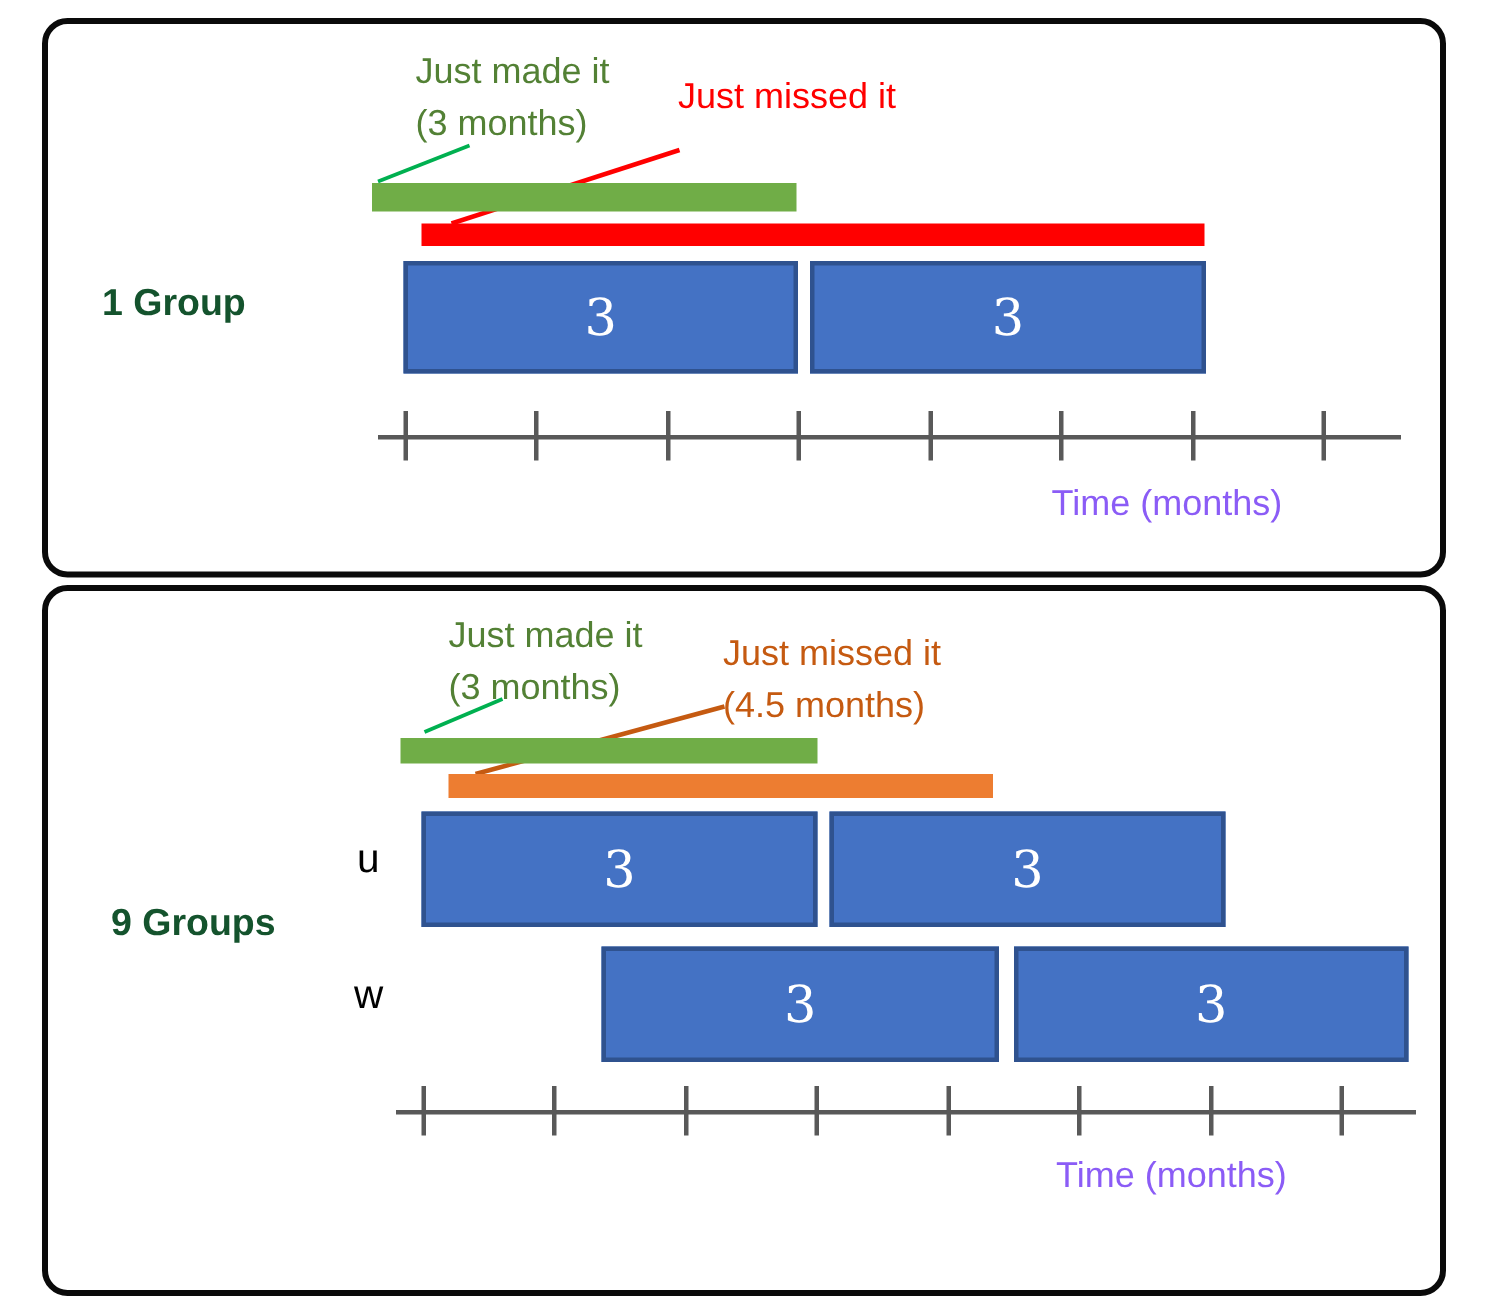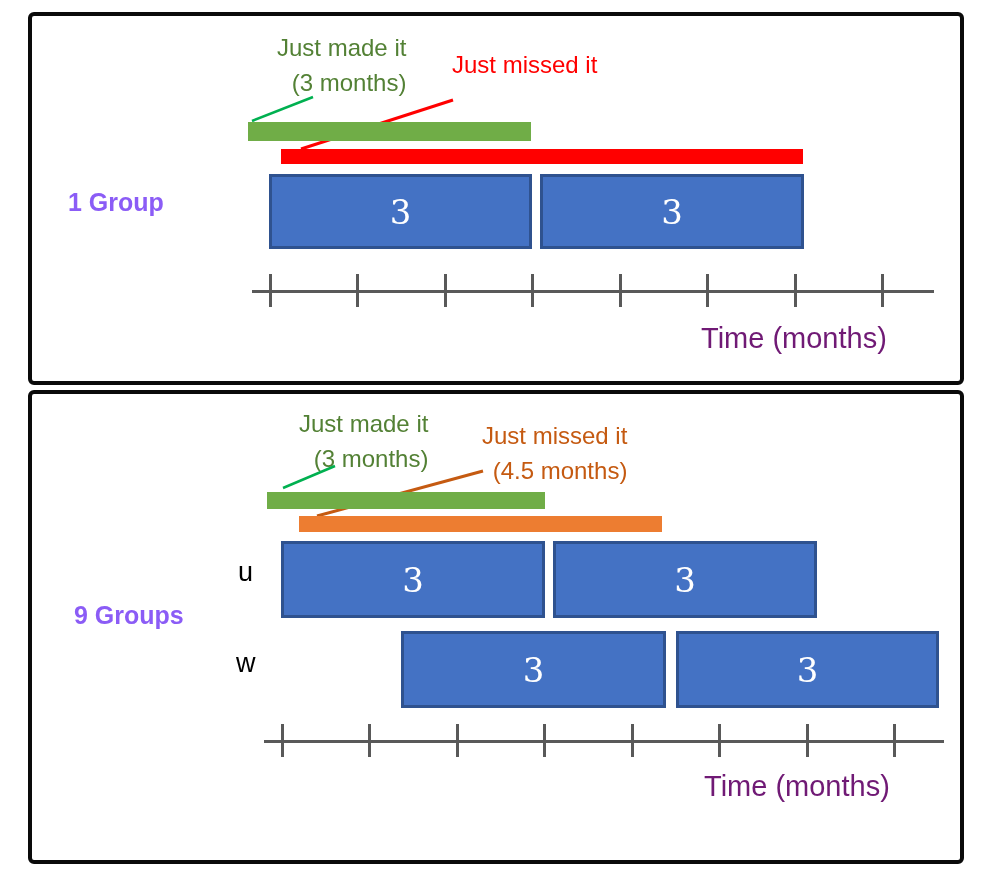--- a/index.html
+++ b/index.html
@@ -1,36 +1,36 @@
 <!DOCTYPE html>
 <html><head>
 <meta charset="utf-8">
 <style>
   html,body{margin:0;padding:0;background:#ffffff;}
   body{width:993px;height:873px;position:relative;font-family:"Liberation Sans",sans-serif;overflow:hidden;}
-  .panel{position:absolute;border:4px solid #0a0a0a;border-radius:6px;background:#fff;box-sizing:border-box;text-align:right;}
+  .panel{position:absolute;border:4px solid #0a0a0a;border-radius:17px;background:#fff;box-sizing:border-box;}
   #panel1{left:28px;top:12px;width:936px;height:373px;}
   #panel2{left:28px;top:390px;width:936px;height:474px;}
   .abs{position:absolute;}
   .callout{font-size:24px;line-height:35px;white-space:nowrap;}
   .made-text{color:#538135;}
   .missed-text-red{color:#ff0000;}
   .missed-text-orange{color:#c55a11;}
   .bar{position:absolute;}
   .made-bar{background:#70AD47;}
   .red-bar{background:#FF0000;}
   .orange-bar{background:#ED7D31;}
   .cohort-box{position:absolute;background:#4472C4;border:3px solid #2F528F;box-sizing:border-box;
               display:flex;align-items:center;justify-content:center;}
   .cohort-box .num{color:#ffffff;font-family:"DejaVu Serif",serif;font-size:34px;font-weight:400;}
-  .panel-title{font-size:25px;font-weight:bold;color:#8b5cf6;white-space:nowrap;}
+  .panel-title{font-size:25px;font-weight:bold;color:#14532d;white-space:nowrap;}
   .row-label{font-size:27px;color:#000;}
   .axis-line{position:absolute;height:2.5px;background:#595959;}
   .tick{position:absolute;width:2.5px;height:33px;background:#595959;}
-  .axis-label{font-size:29px;color:#701a75;white-space:nowrap;}
+  .axis-label{font-size:24px;color:#8b5cf6;white-space:nowrap;}
   svg.overlay{position:absolute;left:0;top:0;pointer-events:none;}
 </style>
 </head>
 <body>
 
 <div id="panel1" class="panel">
 
   <div class="abs callout made-text" style="left:245px;top:14px;">
     <div>Just made it</div>
     <div>(3 months)</div>

